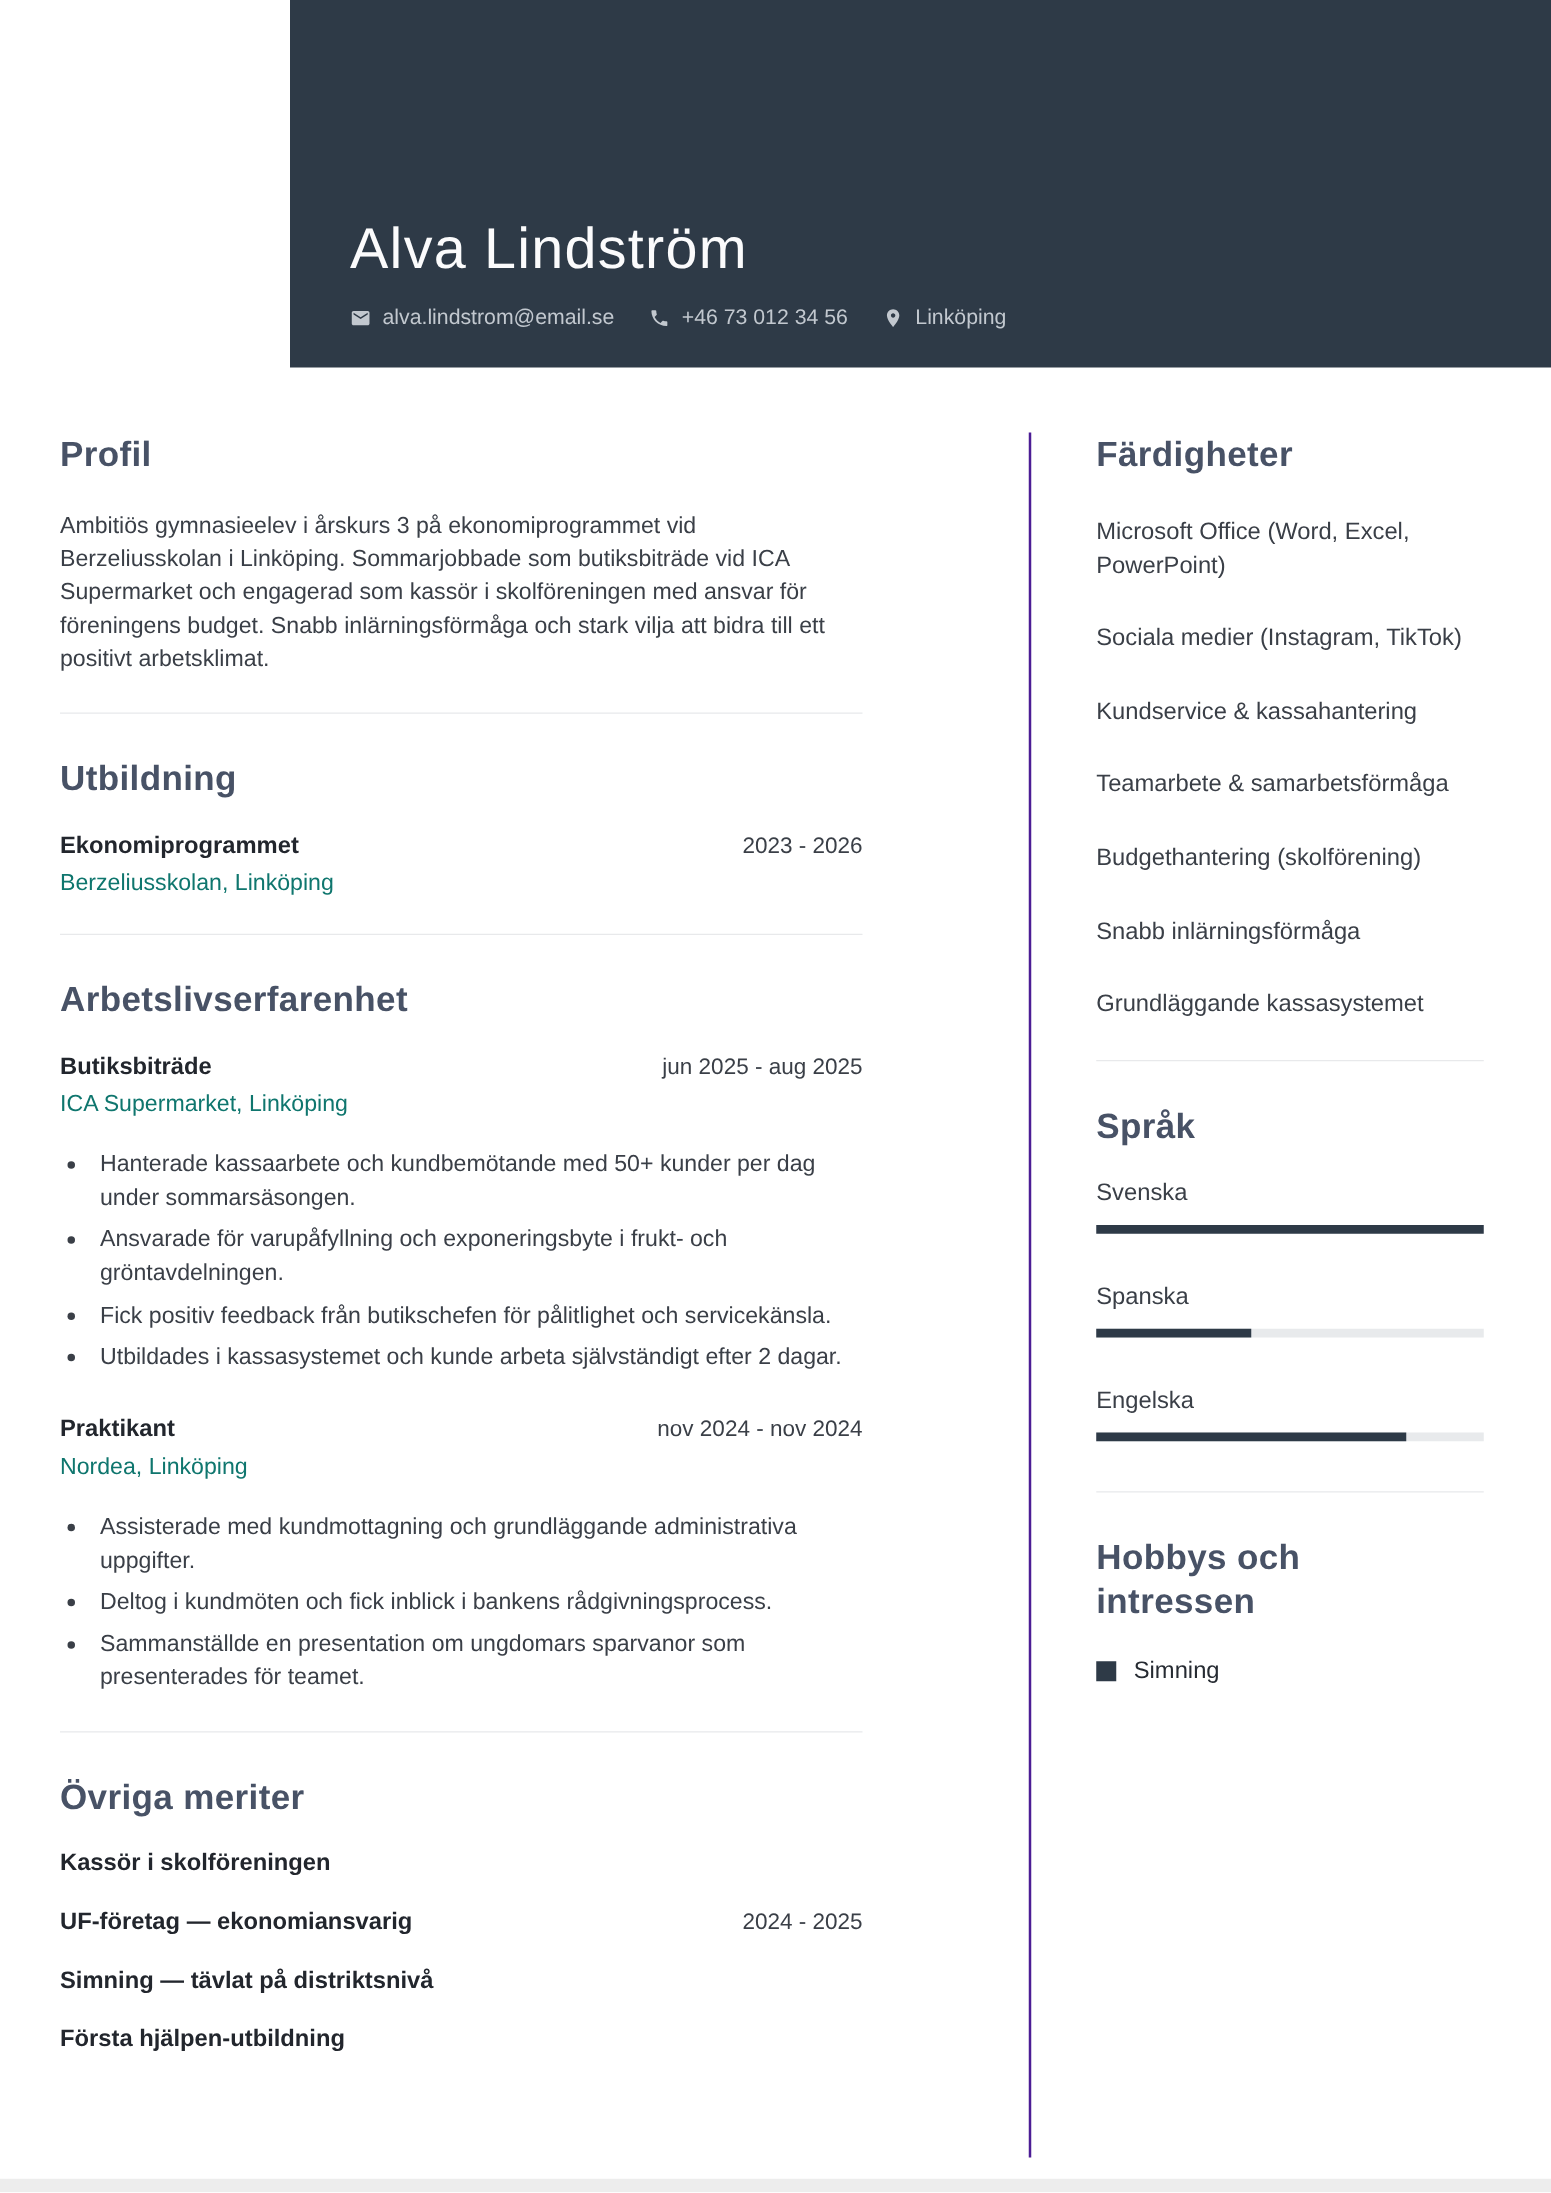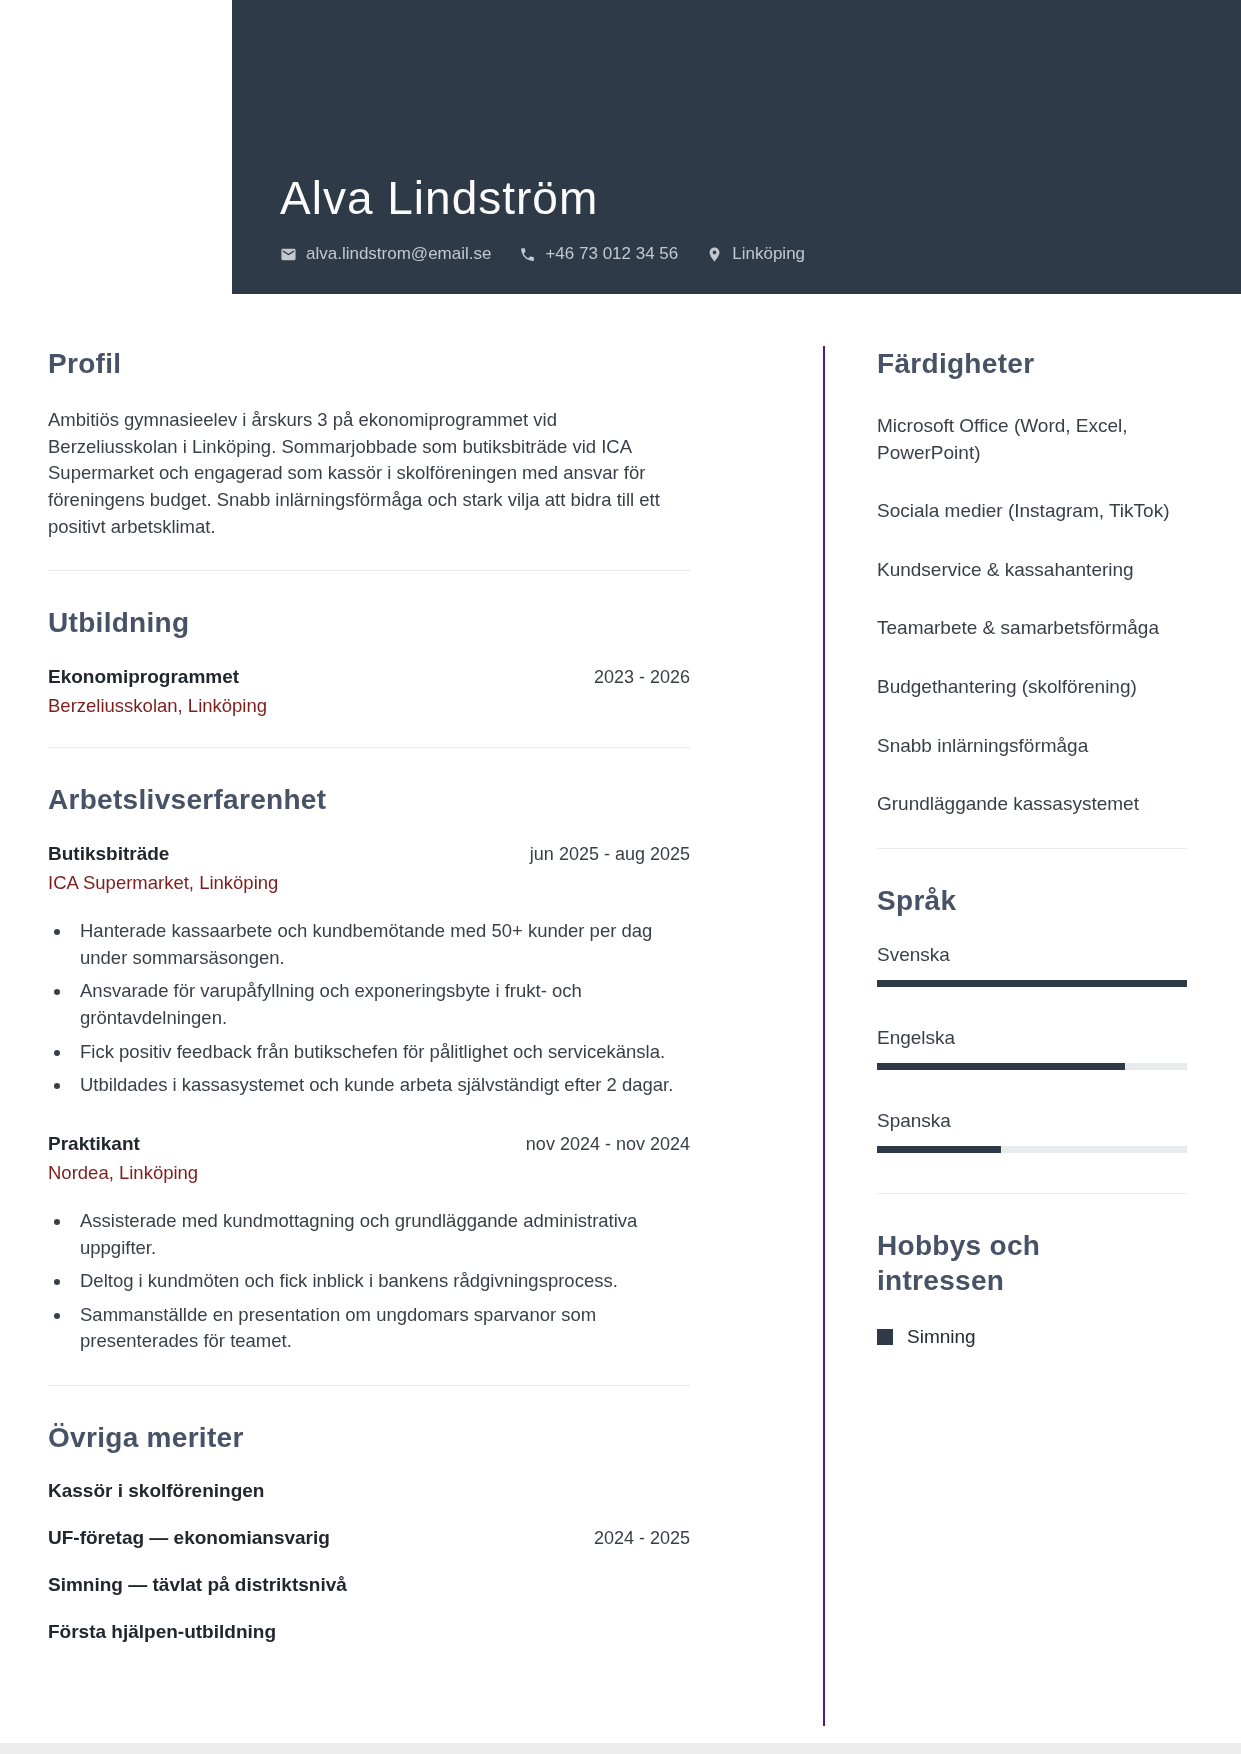--- a/index.html
+++ b/index.html
@@ -26,21 +26,21 @@
 
   hr.sep { border:none; border-top:1px solid #e8e9eb; margin:30px 0 34px 0; }
 
   .profile-text { margin-top:26px; font-size:18.5px; line-height:1.44; color:#3a3f47; }
 
   .entry { margin-top:26px; }
   .entry + .entry { margin-top:34px; }
   .entry-head { display:flex; justify-content:space-between; align-items:baseline; }
   .entry-title { font-size:19px; font-weight:700; color:#22262d; }
   .entry-date { font-size:18px; color:#3a3f47; white-space:nowrap; }
-  .entry-org { margin-top:7px; font-size:18.5px; color:#7f1d1d; }
+  .entry-org { margin-top:7px; font-size:18.5px; color:#0f766e; }
 
   ul.bullets { margin:24px 0 0 24px; }
   ul.bullets li { font-size:18.5px; line-height:1.44; color:#3a3f47; padding-left:8px; margin-bottom:7px; }
 
   .merit-row { display:flex; justify-content:space-between; align-items:baseline; margin-top:25px; }
   .merit-label { font-size:19px; font-weight:700; color:#22262d; }
 
   
   .skills-list { margin-top:26px; }
   .skill { font-size:19px; line-height:1.4; color:#3a3f47; margin-bottom:21px;margin-top:32px; }
@@ -202,33 +202,33 @@
         <div class="langs-list">
 
             <div class="lang">
               <div class="lang-name">Svenska</div>
               <div class="bar">
                 <div class="bar-fill" style="width: 100%;"></div>
               </div>
             </div>
 
             <div class="lang">
+              <div class="lang-name">Spanska</div>
+              <div class="bar">
+                <div class="bar-fill" style="width: 40%;"></div>
+              </div>
+            </div>
+
+            <div class="lang">
               <div class="lang-name">Engelska</div>
               <div class="bar">
                 <div class="bar-fill" style="width: 80%;"></div>
               </div>
             </div>
 
-            <div class="lang">
-              <div class="lang-name">Spanska</div>
-              <div class="bar">
-                <div class="bar-fill" style="width: 40%;"></div>
-              </div>
-            </div>
-
         </div>
       </section>
 
       <hr class="sep">
 
       <section>
         <h2>Hobbys och intressen</h2>
 
           <div class="hobby">
             <span class="hobby-swatch"></span>

